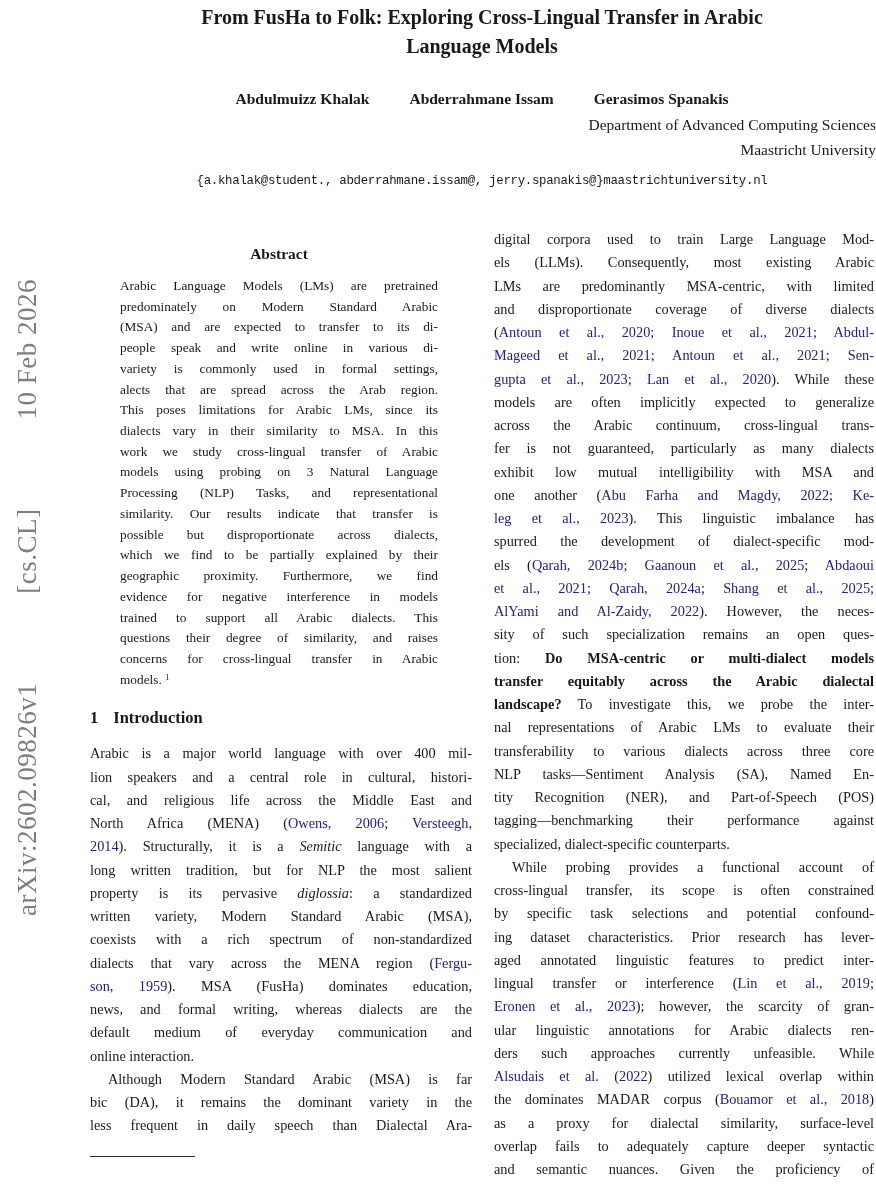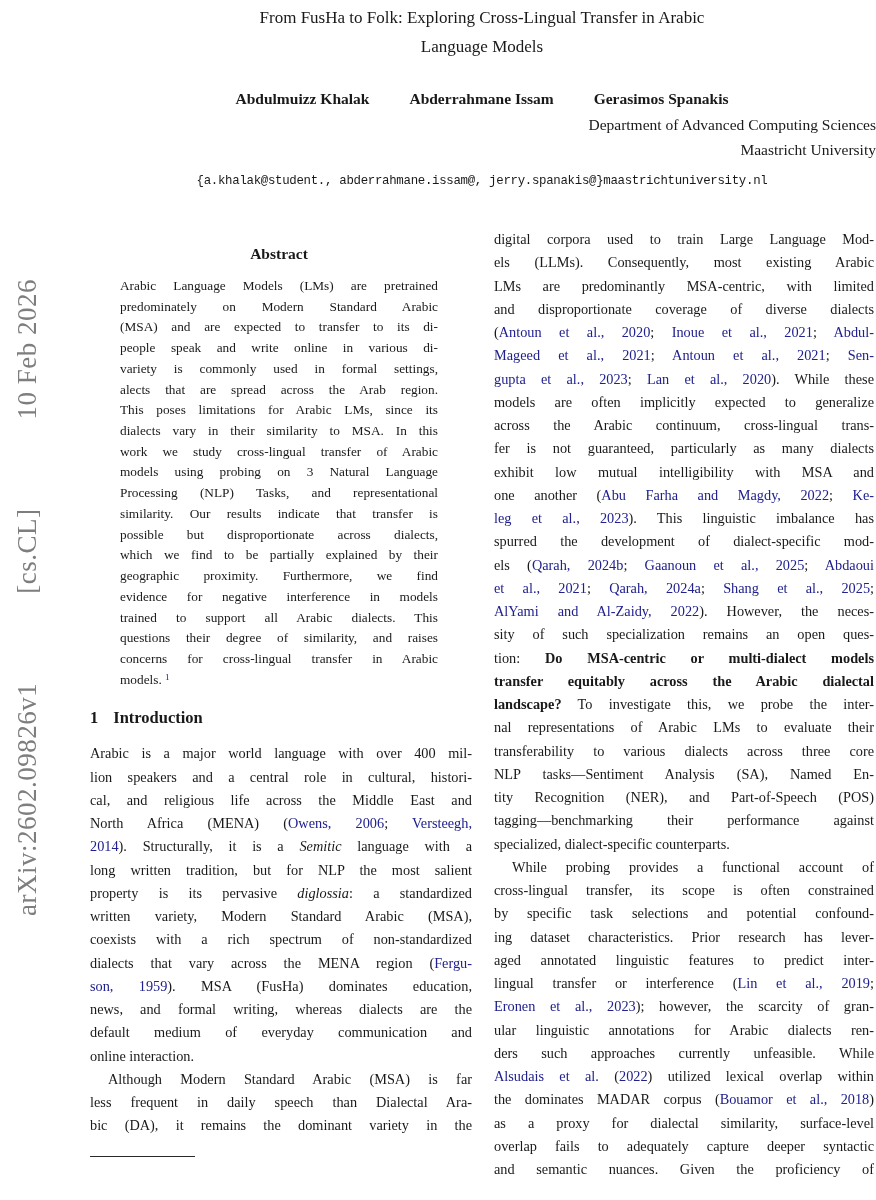--- a/index.html
+++ b/index.html
@@ -17,21 +17,21 @@
   
   .watermark{
     position:absolute;left:12px;top:916px;width:637px;
     transform:rotate(-90deg);transform-origin:0 0;
     display:flex;justify-content:space-between;align-items:baseline;
     font-size:27px;color:var(--watermark-color);white-space:nowrap;
     letter-spacing:0.5px;
   }
   
   .header{position:absolute;left:88px;top:0;width:788px;text-align:center;}
-  .title{font-size:17px;font-weight:normal;line-height:29px;margin-top:3px;}
+  .title{font-size:20px;font-weight:bold;line-height:29px;margin-top:3px;}
   .authors{margin-top:27px;line-height:21px;font-size:15.5px;font-weight:bold;}
   .authors span{margin:0 20px;}
   .affil{line-height:25px;font-size:15.5px;text-align:right;}
   .affil-first{margin-top:3px;}
   .emails{
     margin-top:11px;font-family:"Liberation Mono", monospace;
     font-size:12.4px;letter-spacing:-0.3px;line-height:16px;
   }
   
   .col{position:absolute;font-size:14.3px;line-height:23.25px;}
@@ -123,22 +123,22 @@
       <div class="jline"><span>written variety, Modern Standard Arabic (MSA),</span></div>
       <div class="jline"><span>coexists with a rich spectrum of non-standardized</span></div>
       <div class="jline"><span>dialects that vary across the MENA region (</span><span class="cite">Fergu-</span></div>
       <div class="jline"><span class="cite">son, 1959</span><span>). MSA (FusHa) dominates education,</span></div>
       <div class="jline"><span>news, and formal writing, whereas dialects are the</span></div>
       <div class="jline"><span>default medium of everyday communication and</span></div>
       <div class="jline lastline"><span>online interaction.</span></div>
     </div>
   <div>
       <div class="jline indent"><span>Although Modern Standard Arabic (MSA) is far</span></div>
+      <div class="jline"><span>bic (DA), it remains the dominant variety in the</span></div>
       <div class="jline"><span>less frequent in daily speech than Dialectal Ara-</span></div>
-      <div class="jline"><span>bic (DA), it remains the dominant variety in the</span></div>
     </div>
 </div>
 
 <div class="col col-right">
   <div>
       <div class="jline"><span>digital corpora used to train Large Language Mod-</span></div>
       <div class="jline"><span>els (LLMs). Consequently, most existing Arabic</span></div>
       <div class="jline"><span>LMs are predominantly MSA-centric, with limited</span></div>
       <div class="jline"><span>and disproportionate coverage of diverse dialects</span></div>
       <div class="jline"><span>(</span><span class="cite">Antoun et al., 2020</span><span>; </span><span class="cite">Inoue et al., 2021</span><span>; </span><span class="cite">Abdul-</span></div>

